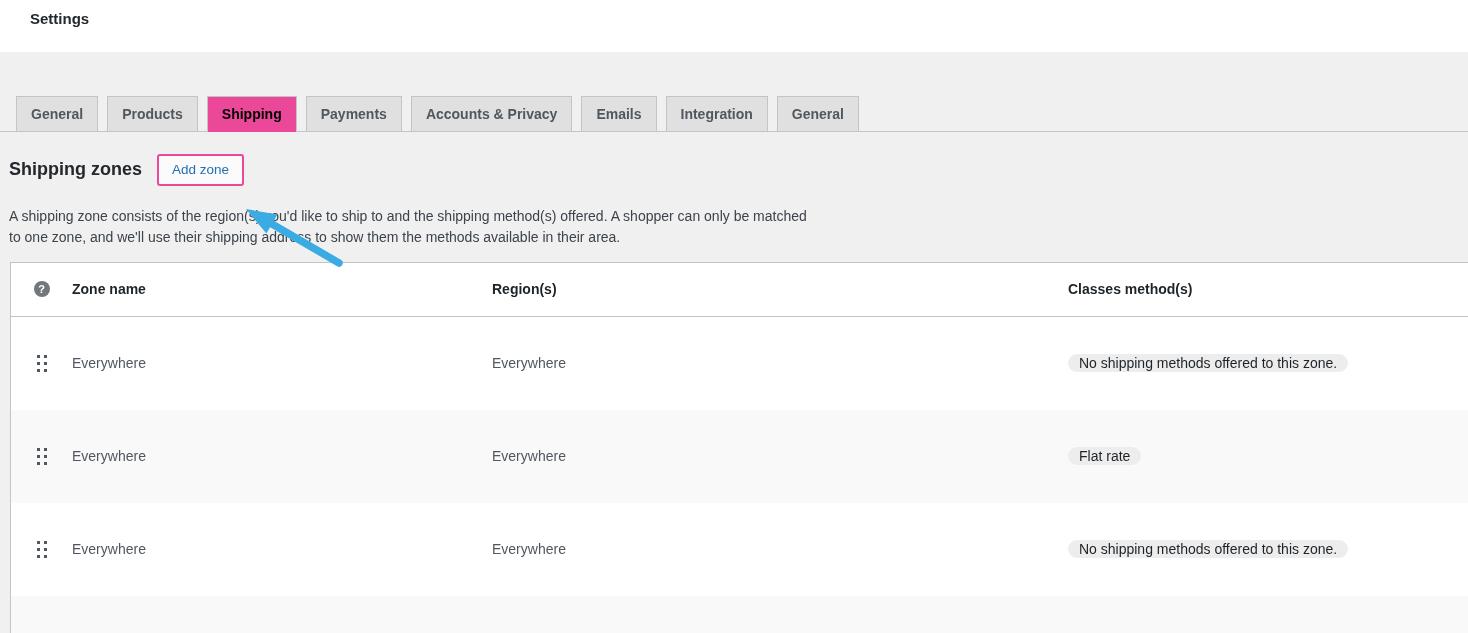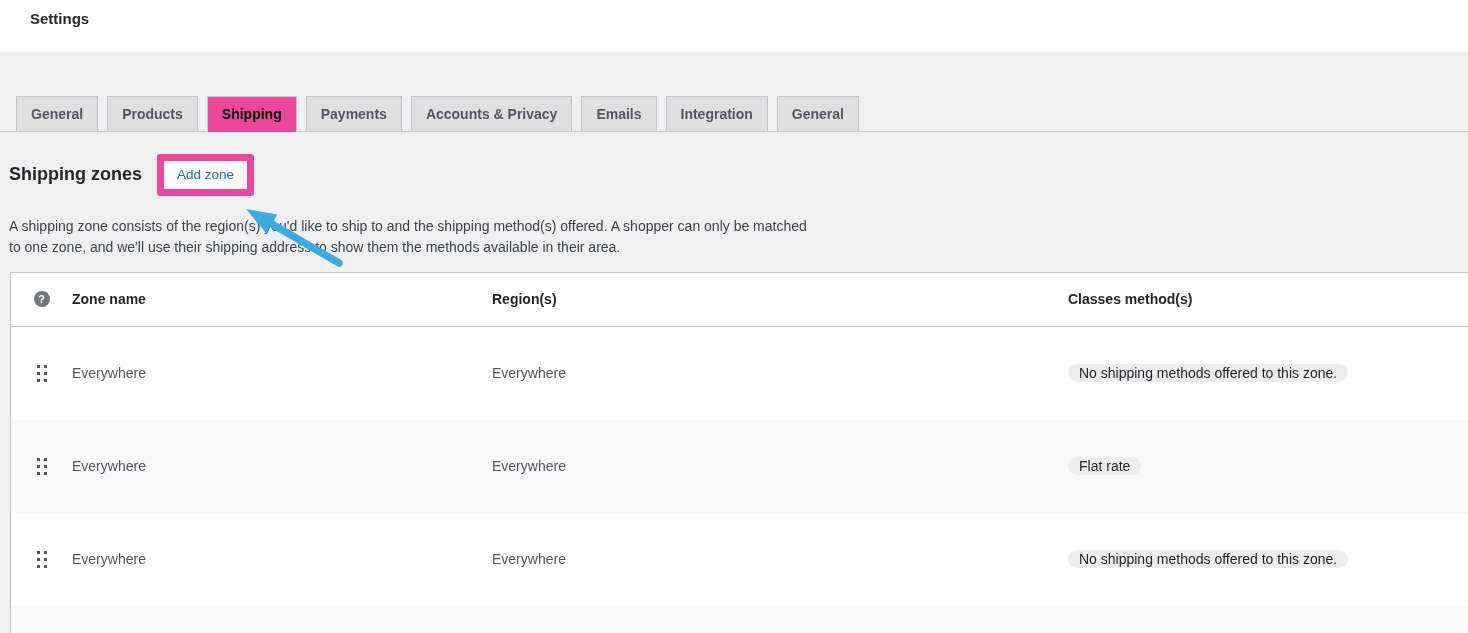--- a/index.html
+++ b/index.html
@@ -83,21 +83,21 @@
     align-items:center;
     gap:15px;
   }
   .zones-title {
     font-size:18px;
     font-weight:bold;
     color:#23282d;
   }
   .add-zone-btn {
     background:#fbfbfb;
-    border:7px solid #ec4899;
+    border:2px solid #ec4899;
     border-radius:3px;
     color:#2271b1;
     font-size:13.5px;
     font-family:inherit;
     padding:7px 13px;
     cursor:pointer;
     line-height:1;
   }
 
   

